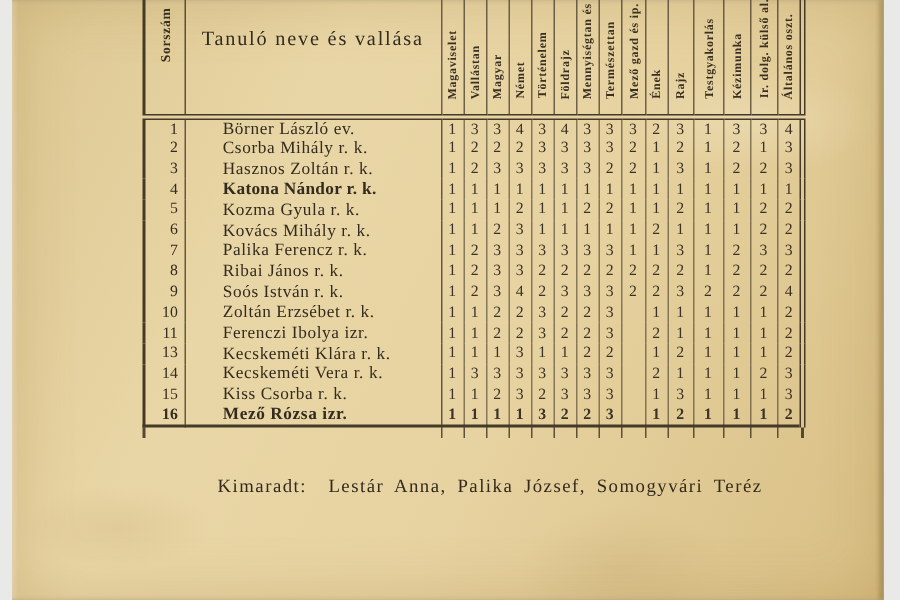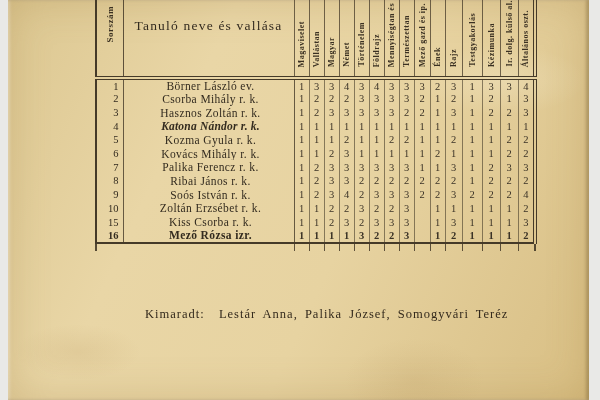--- a/index.html
+++ b/index.html
@@ -34,37 +34,37 @@
   .vtext{
     display:inline-block;writing-mode:vertical-rl;transform:rotate(180deg);
     font-size:8px;font-weight:bold;letter-spacing:.5px;white-space:nowrap;
     padding-bottom:0;margin-bottom:5px;color:#3a3022;
   }
   th.numh .vtext{font-size:9px;margin-bottom:0;}
   tbody tr{height:13.7px;}
   td{padding:0;font-size:10.5px;text-align:center;border-left:1px solid rgba(69,58,40,.6);color:#3a3226;}
   td.num{font-size:10.5px;text-align:right;padding-right:4px;border-left:none;color:#332b1f;}
   td.name{
-    text-align:center;padding-left:4px;font-size:11.5px;letter-spacing:.4px;
+    text-align:left;padding-left:25px;font-size:11.5px;letter-spacing:.4px;
     border-left:1.5px solid rgba(69,58,40,.8);border-right:1.5px solid rgba(69,58,40,.8);
     white-space:nowrap;overflow:hidden;color:#332b1f;
   }
-  tr.bold td.name{font-weight:bold;letter-spacing:.2px;font-style:italic;}
+  tr.bold td.name{font-weight:bold;letter-spacing:.2px;}
   tbody tr:last-child td{position:relative;font-weight:bold;}
   tbody tr:last-child td.grade::after{
     content:"";position:absolute;left:-1px;bottom:-9px;width:1px;height:7px;background:rgba(69,58,40,.85);
   }
   tbody tr:last-child td.num::after{
     content:"";position:absolute;left:-2.5px;bottom:-9px;width:2.5px;height:7px;background:rgba(69,58,40,.9);
   }
   tbody tr:last-child td.grade:last-child::before{
     content:"";position:absolute;right:-3px;bottom:-9px;width:2px;height:7px;background:rgba(69,58,40,.9);
   }
   .dropout{
-    position:absolute;left:137px;top:307px;
+    position:absolute;left:137px;top:317px;
     font-size:12.5px;letter-spacing:1px;word-spacing:3px;color:#33291c;white-space:pre;
   }
 </style>
 </head>
 <body style="background: rgb(233, 233, 231);">
 
 <div class="paper">
 
   <table class="register">
     <colgroup id="cols">
@@ -296,20 +296,77 @@
           <td class="grade">3</td>
           <td class="grade"></td>
           <td class="grade">1</td>
           <td class="grade">1</td>
           <td class="grade">1</td>
           <td class="grade">1</td>
           <td class="grade">1</td>
           <td class="grade">2</td>
         </tr>
         <tr>
+          <td class="num">11</td>
+          <td class="name">Ferenczi Ibolya izr.</td>
+          <td class="grade">1</td>
+          <td class="grade">1</td>
+          <td class="grade">2</td>
+          <td class="grade">2</td>
+          <td class="grade">3</td>
+          <td class="grade">2</td>
+          <td class="grade">2</td>
+          <td class="grade">3</td>
+          <td class="grade"></td>
+          <td class="grade">2</td>
+          <td class="grade">1</td>
+          <td class="grade">1</td>
+          <td class="grade">1</td>
+          <td class="grade">1</td>
+          <td class="grade">2</td>
+        </tr>
+        <tr>
+          <td class="num">13</td>
+          <td class="name">Kecskeméti Klára r. k.</td>
+          <td class="grade">1</td>
+          <td class="grade">1</td>
+          <td class="grade">1</td>
+          <td class="grade">3</td>
+          <td class="grade">1</td>
+          <td class="grade">1</td>
+          <td class="grade">2</td>
+          <td class="grade">2</td>
+          <td class="grade"></td>
+          <td class="grade">1</td>
+          <td class="grade">2</td>
+          <td class="grade">1</td>
+          <td class="grade">1</td>
+          <td class="grade">1</td>
+          <td class="grade">2</td>
+        </tr>
+        <tr>
+          <td class="num">14</td>
+          <td class="name">Kecskeméti Vera r. k.</td>
+          <td class="grade">1</td>
+          <td class="grade">3</td>
+          <td class="grade">3</td>
+          <td class="grade">3</td>
+          <td class="grade">3</td>
+          <td class="grade">3</td>
+          <td class="grade">3</td>
+          <td class="grade">3</td>
+          <td class="grade"></td>
+          <td class="grade">2</td>
+          <td class="grade">1</td>
+          <td class="grade">1</td>
+          <td class="grade">1</td>
+          <td class="grade">2</td>
+          <td class="grade">3</td>
+        </tr>
+        <tr>
           <td class="num">15</td>
           <td class="name">Kiss Csorba r. k.</td>
           <td class="grade">1</td>
           <td class="grade">1</td>
           <td class="grade">2</td>
           <td class="grade">3</td>
           <td class="grade">2</td>
           <td class="grade">3</td>
           <td class="grade">3</td>
           <td class="grade">3</td>

